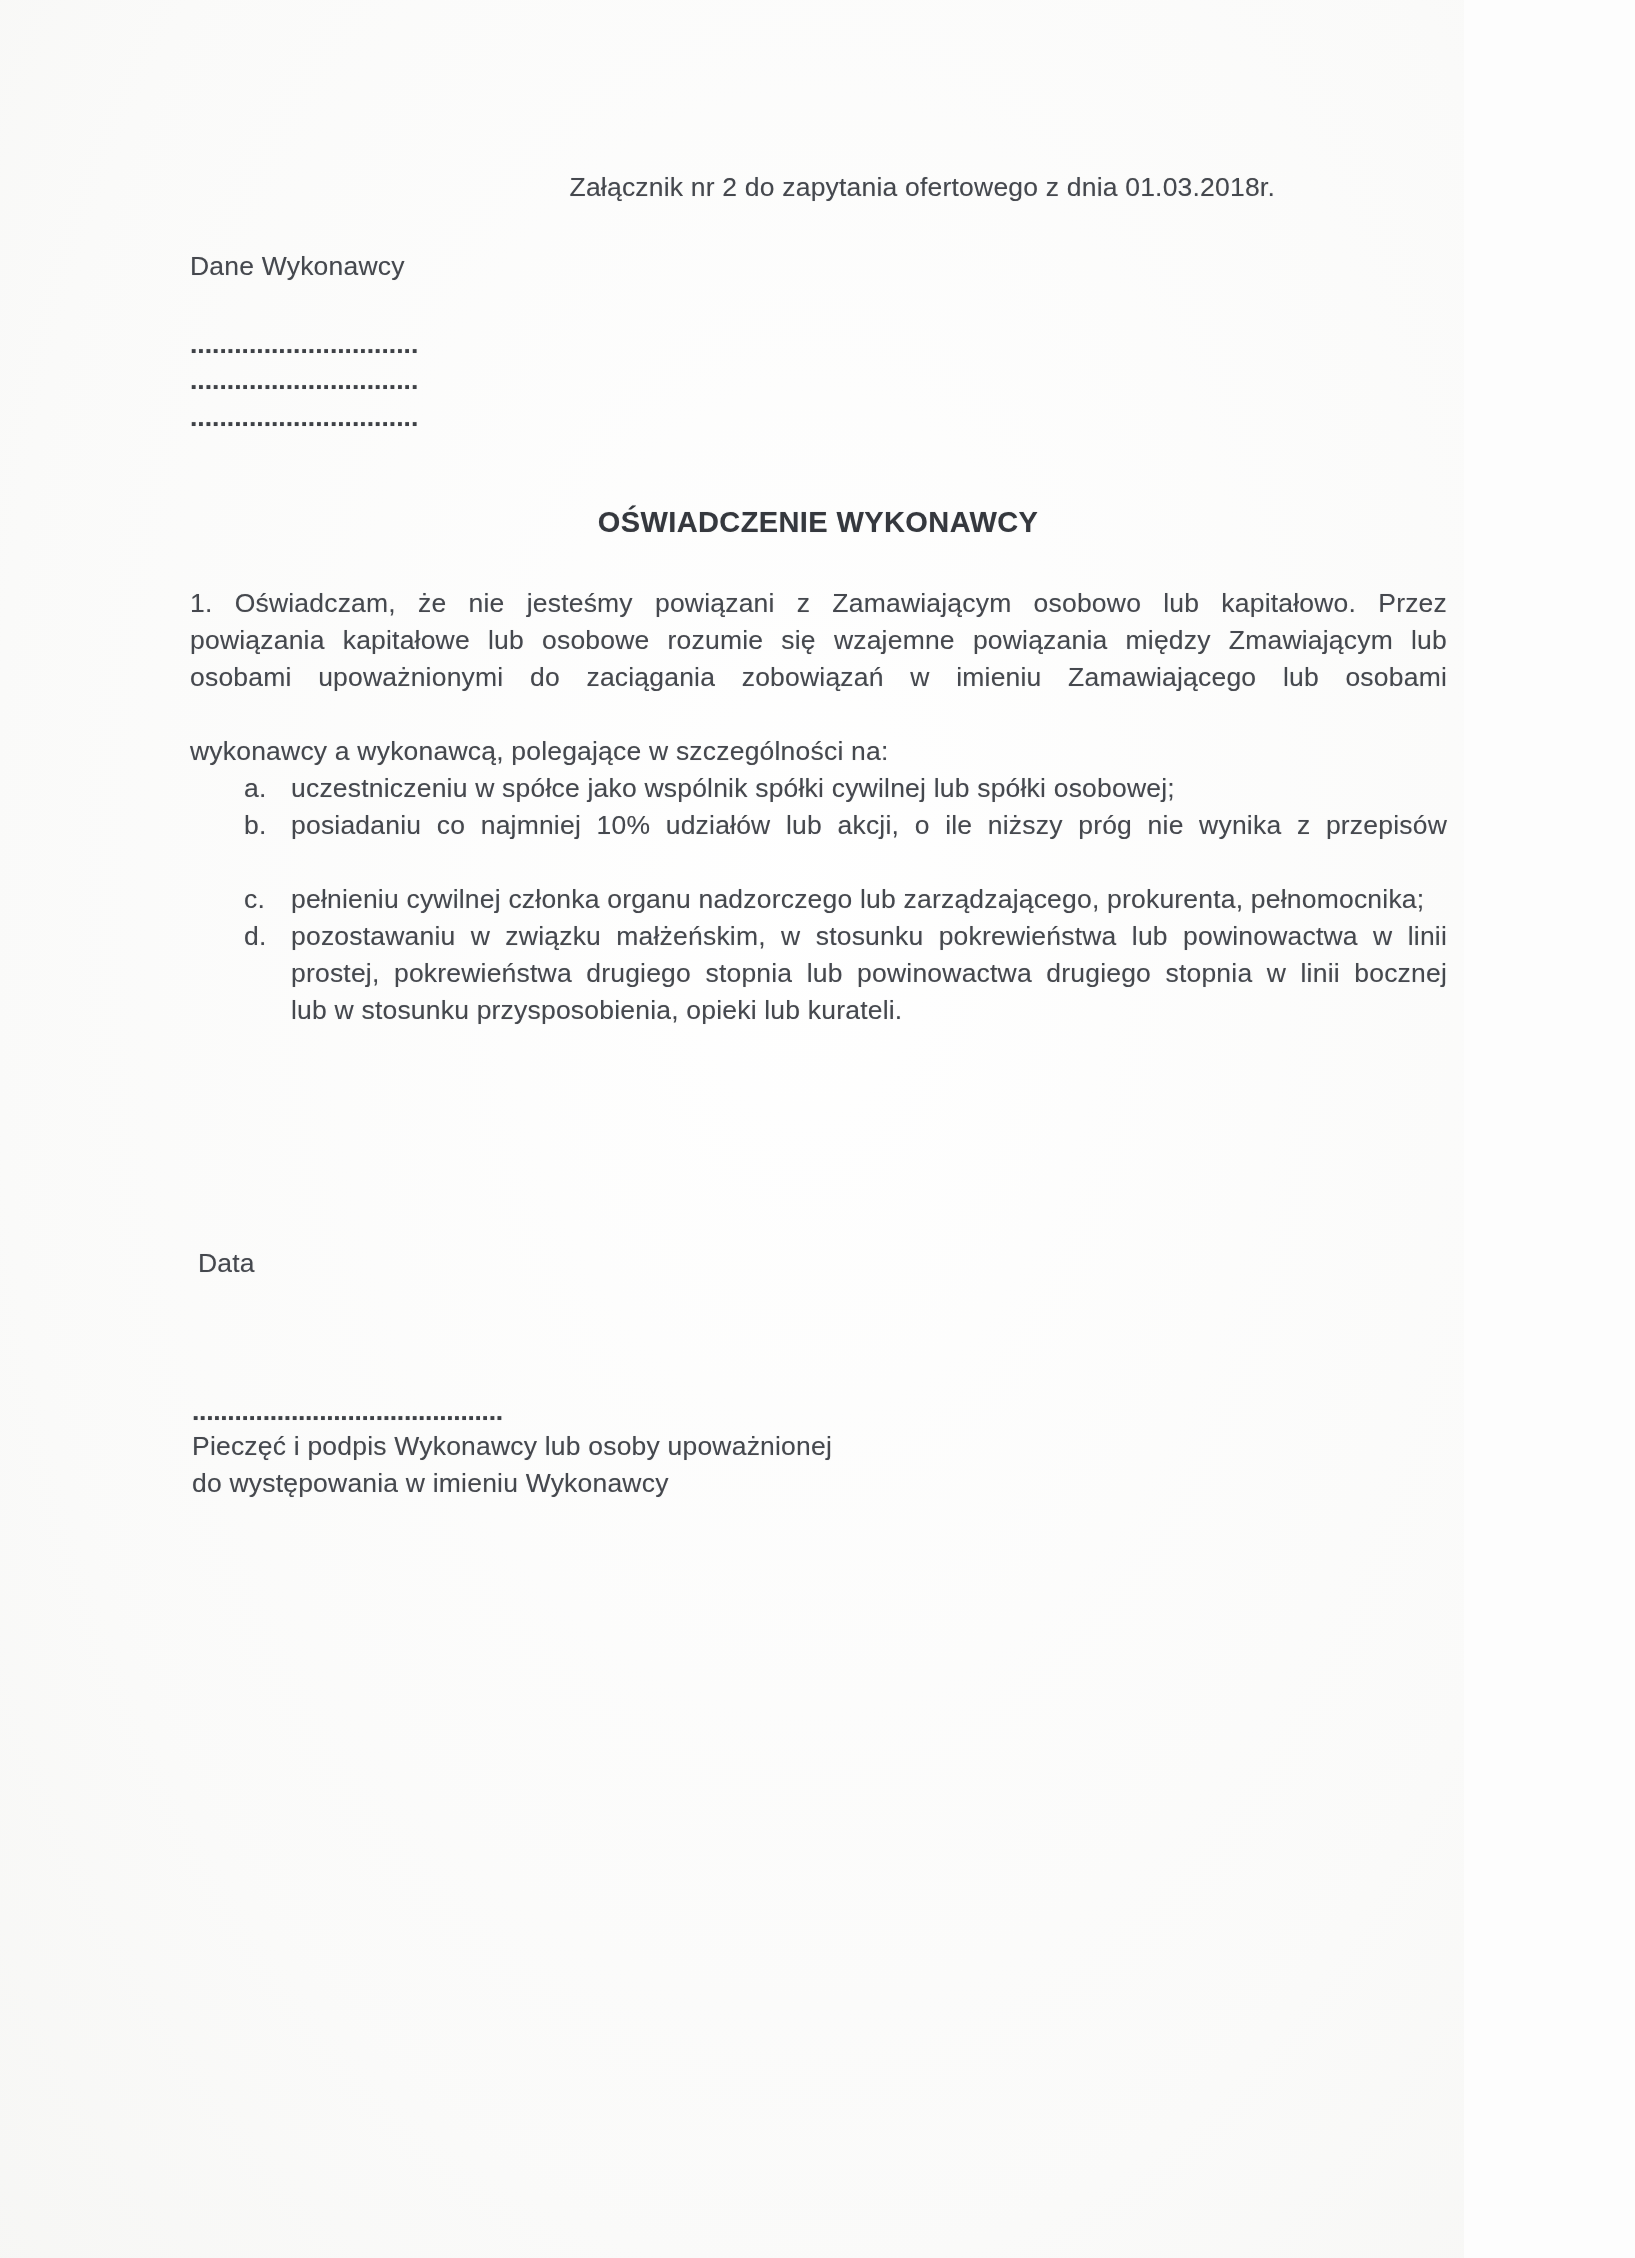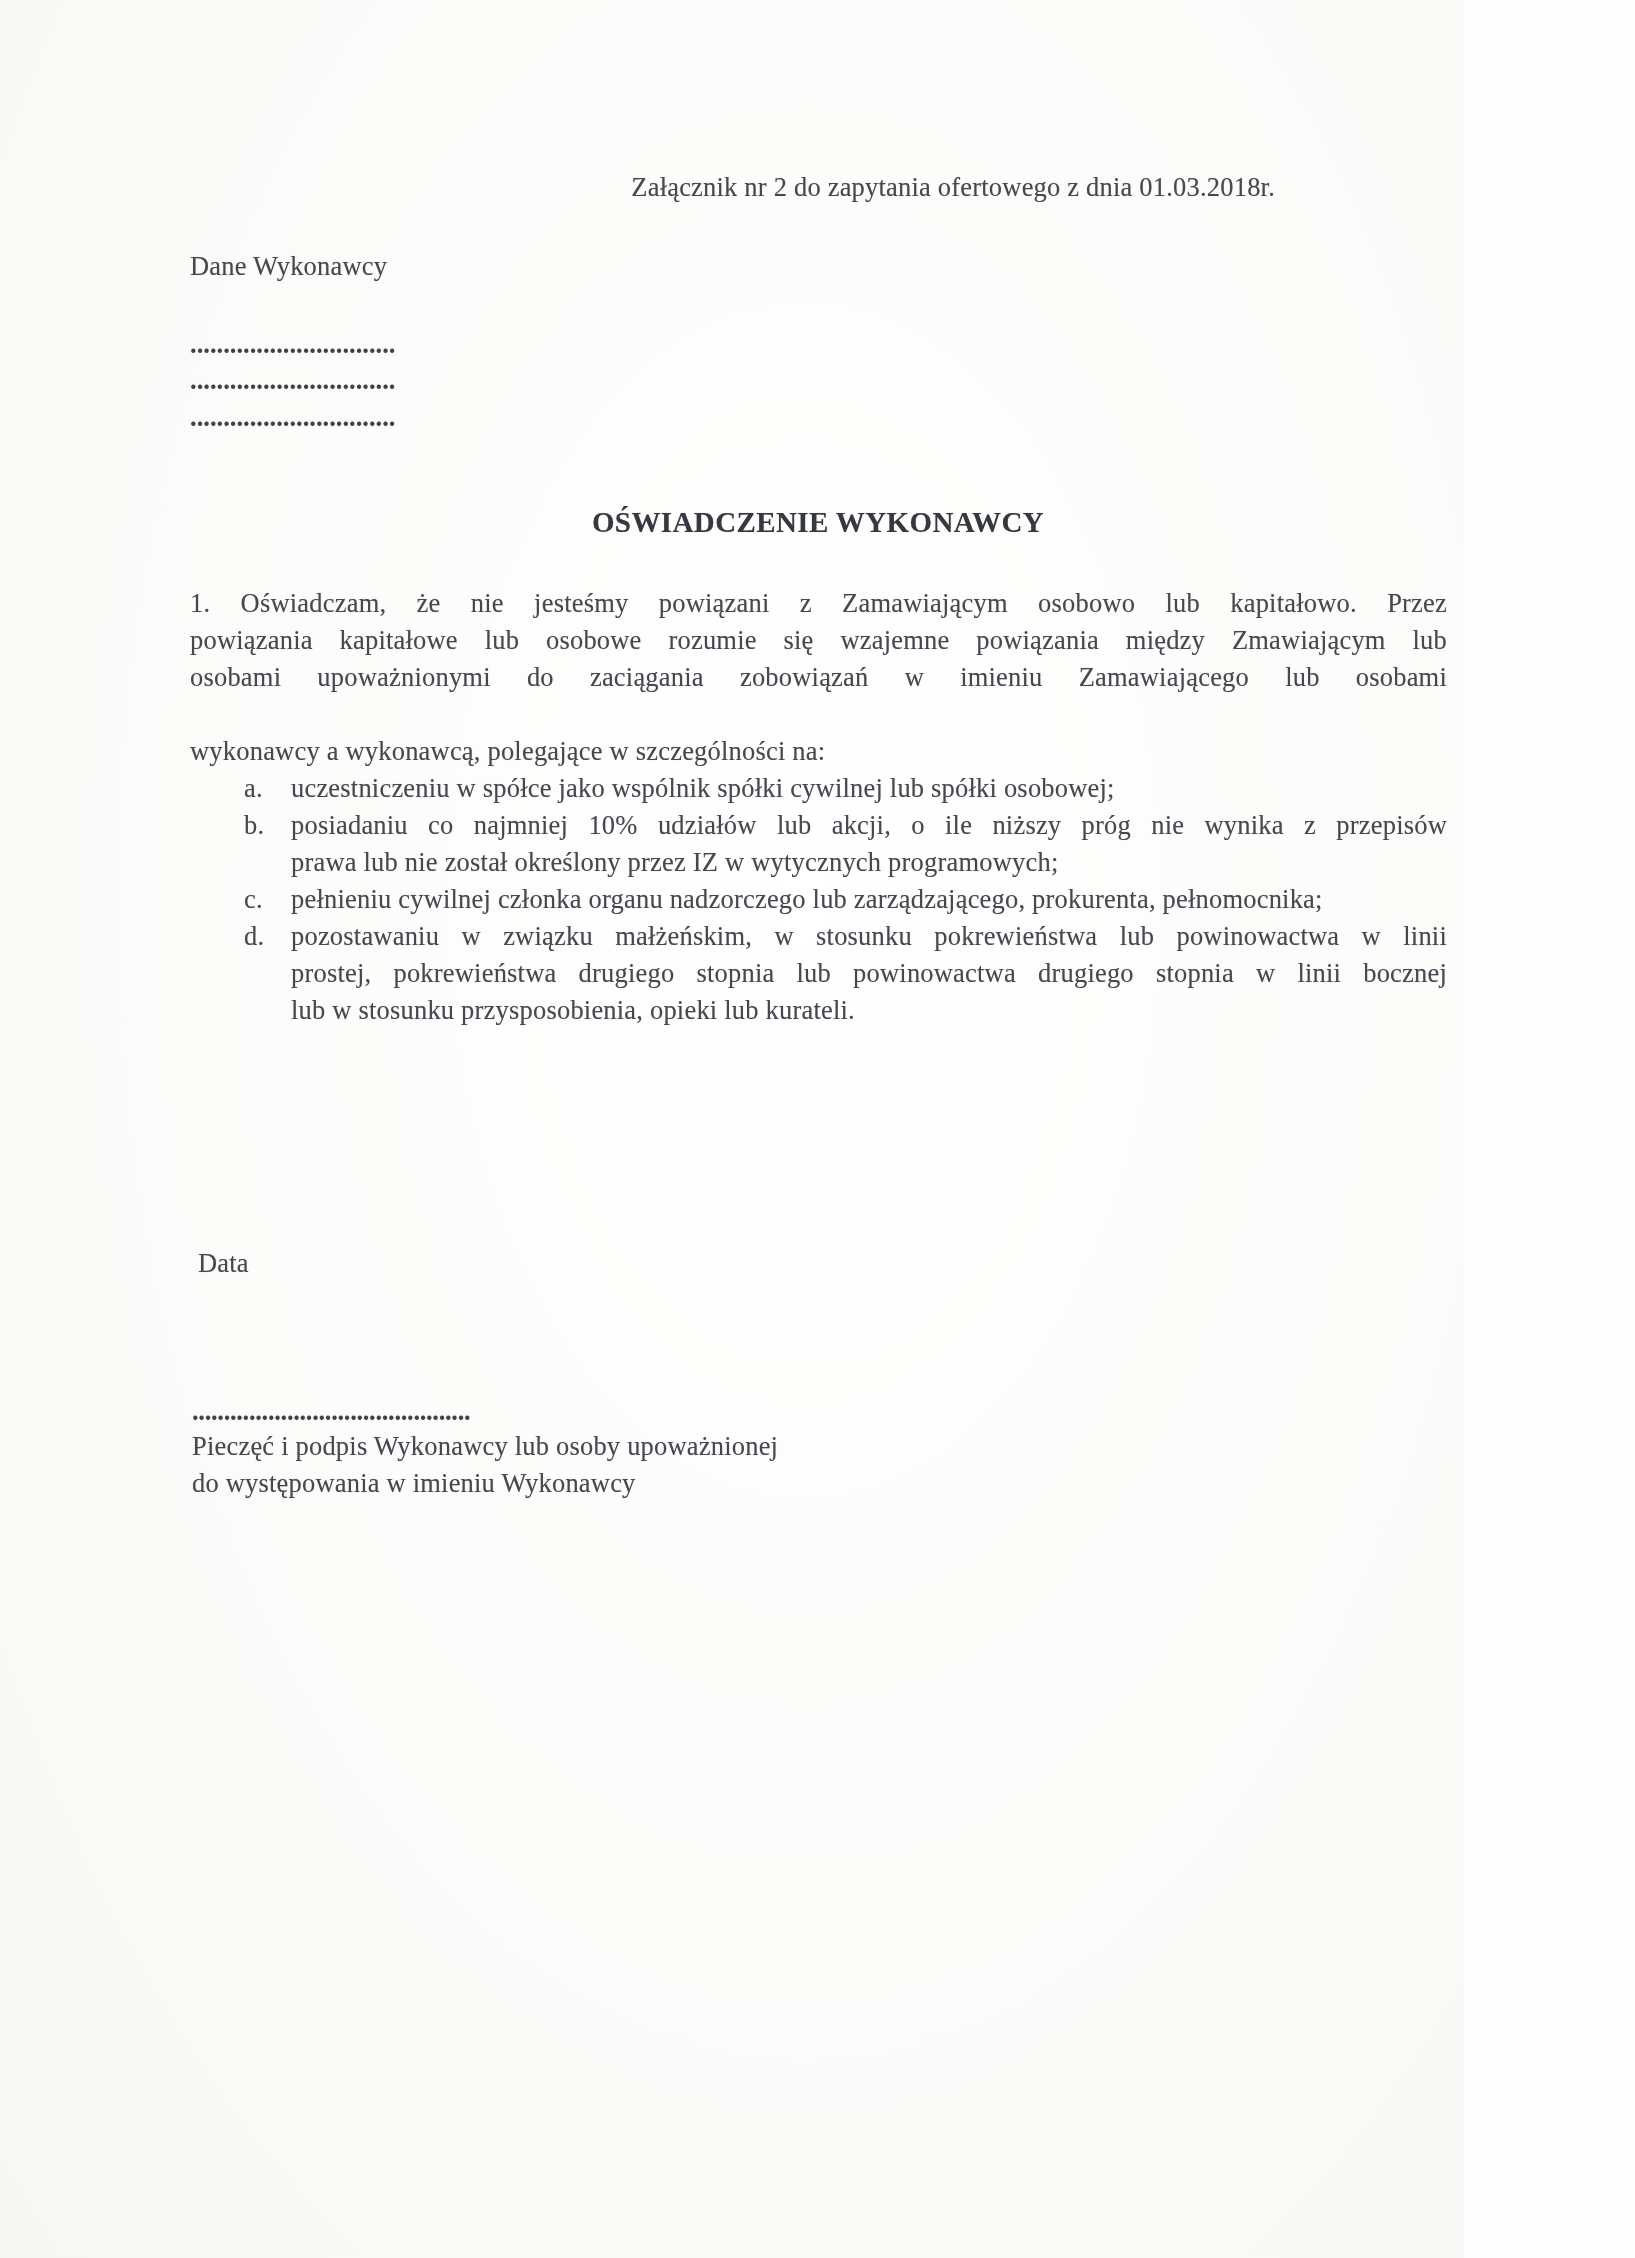--- a/index.html
+++ b/index.html
@@ -8,21 +8,21 @@
     background: #fdfdfd;
   }
   .page {
     position: relative;
     width: 1464px;
     height: 2258px;
     background:
       radial-gradient(ellipse at 55% 40%, rgba(255,255,255,0.9) 0%, rgba(250,250,249,0.9) 70%, rgba(246,246,244,0.9) 100%),
       #fcfcfb;
     overflow: hidden;
-    font-family: Liberation Serif, serif;
+    font-family: Liberation Sans, sans-serif;
   }
   .t {
     position: absolute;
     left: 190px;
     width: 1257px;
     font-size: 26.5px;
     line-height: 37px;
     color: #45484e;
     letter-spacing: 0.2px;
     text-shadow: 0 0 0.9px rgba(72,75,80,0.30);
@@ -85,21 +85,20 @@
   <div class="t jl" style="top:585px">1. Oświadczam, że nie jesteśmy powiązani z Zamawiającym osobowo lub kapitałowo. Przez</div>
   <div class="t jl" style="top:622px">powiązania kapitałowe lub osobowe rozumie się wzajemne powiązania między Zmawiającym lub</div>
   <div class="t jl" style="top:659px">osobami upoważnionymi do zaciągania zobowiązań w imieniu Zamawiającego lub osobami</div>
   <div class="t nowrap" style="top:733px">wykonawcy a wykonawcą, polegające w szczególności na:</div>
 
   <div class="t marker" style="top:770px">a.</div>
   <div class="t li-text nowrap" style="top:770px">uczestniczeniu w spółce jako wspólnik spółki cywilnej lub spółki osobowej;</div>
 
   <div class="t marker" style="top:807px">b.</div>
   <div class="t li-text jl" style="top:807px">posiadaniu co najmniej 10% udziałów lub akcji, o ile niższy próg nie wynika z przepisów</div>
-  <div class="t li-text nowrap" style="top:844px">prawa lub nie został określony przez IZ w wytycznych programowych;</div>
 
   <div class="t marker" style="top:881px">c.</div>
   <div class="t li-text nowrap" style="top:881px">pełnieniu cywilnej członka organu nadzorczego lub zarządzającego, prokurenta, pełnomocnika;</div>
 
   <div class="t marker" style="top:918px">d.</div>
   <div class="t li-text jl" style="top:918px">pozostawaniu w związku małżeńskim, w stosunku pokrewieństwa lub powinowactwa w linii</div>
   <div class="t li-text jl" style="top:955px">prostej, pokrewieństwa drugiego stopnia lub powinowactwa drugiego stopnia w linii bocznej</div>
   <div class="t li-text nowrap" style="top:992px">lub w stosunku przysposobienia, opieki lub kurateli.</div>
 
   <div class="t nowrap" style="top:1245px; left:198px">Data</div>

